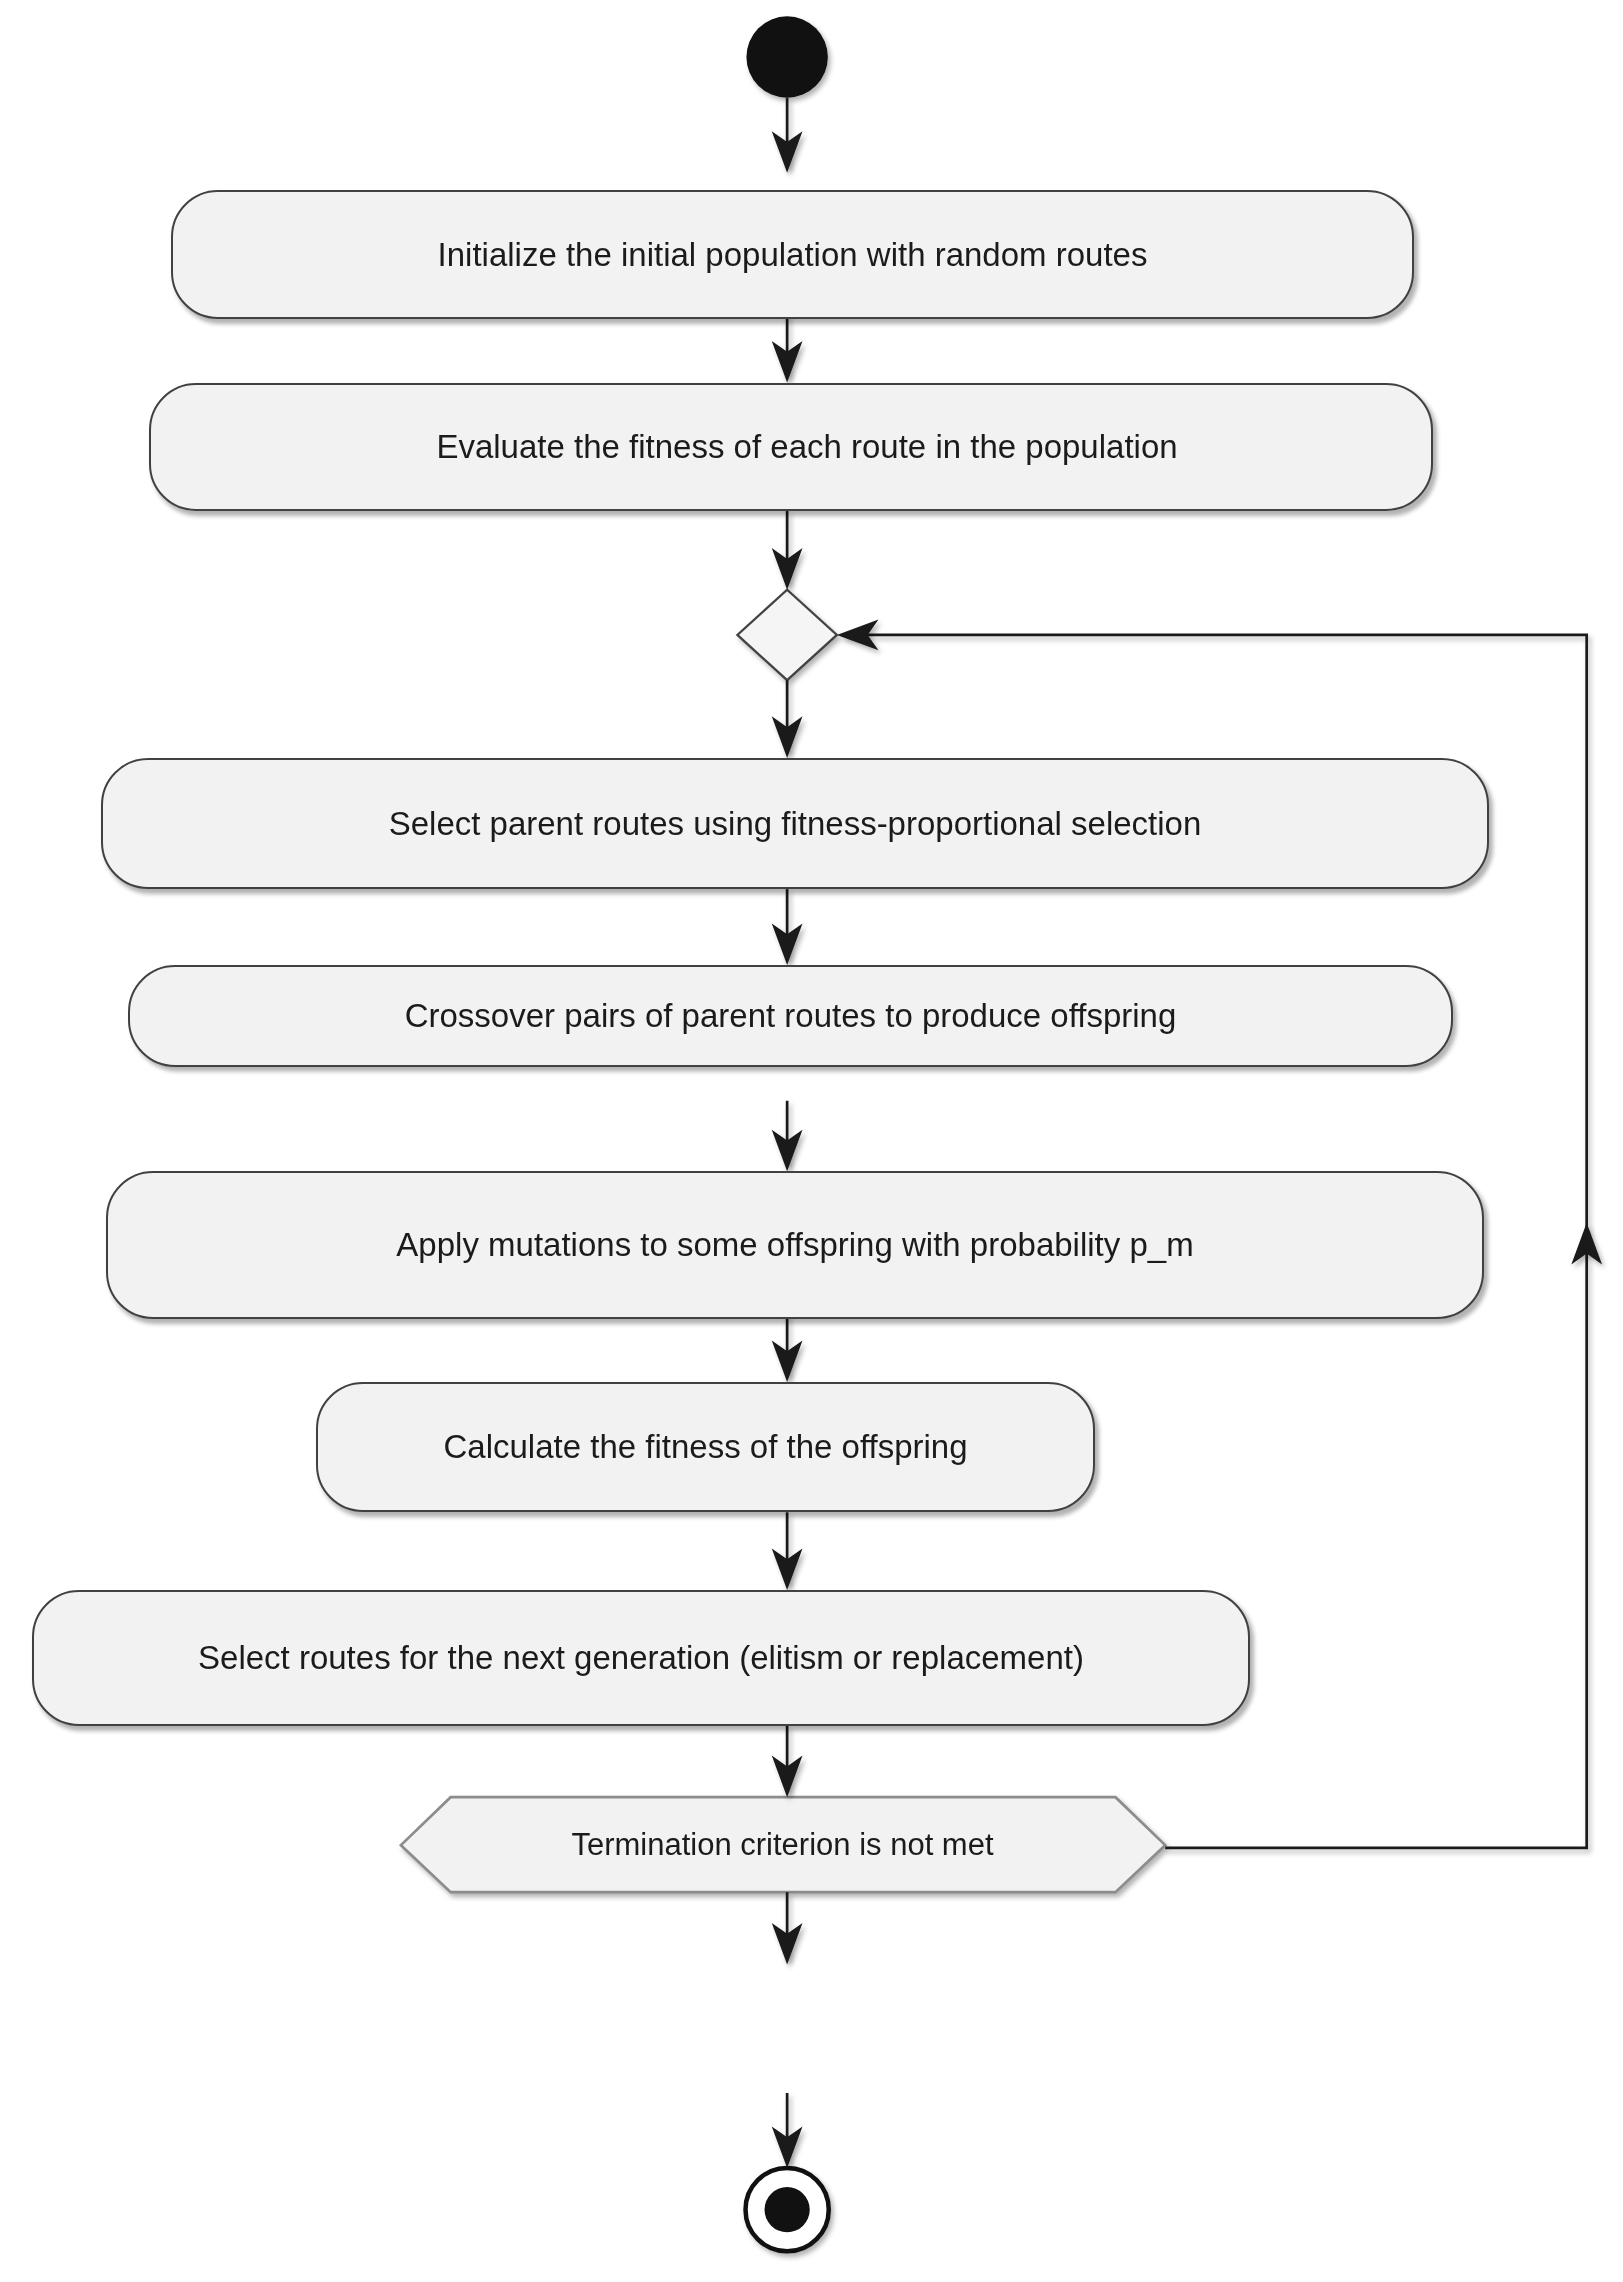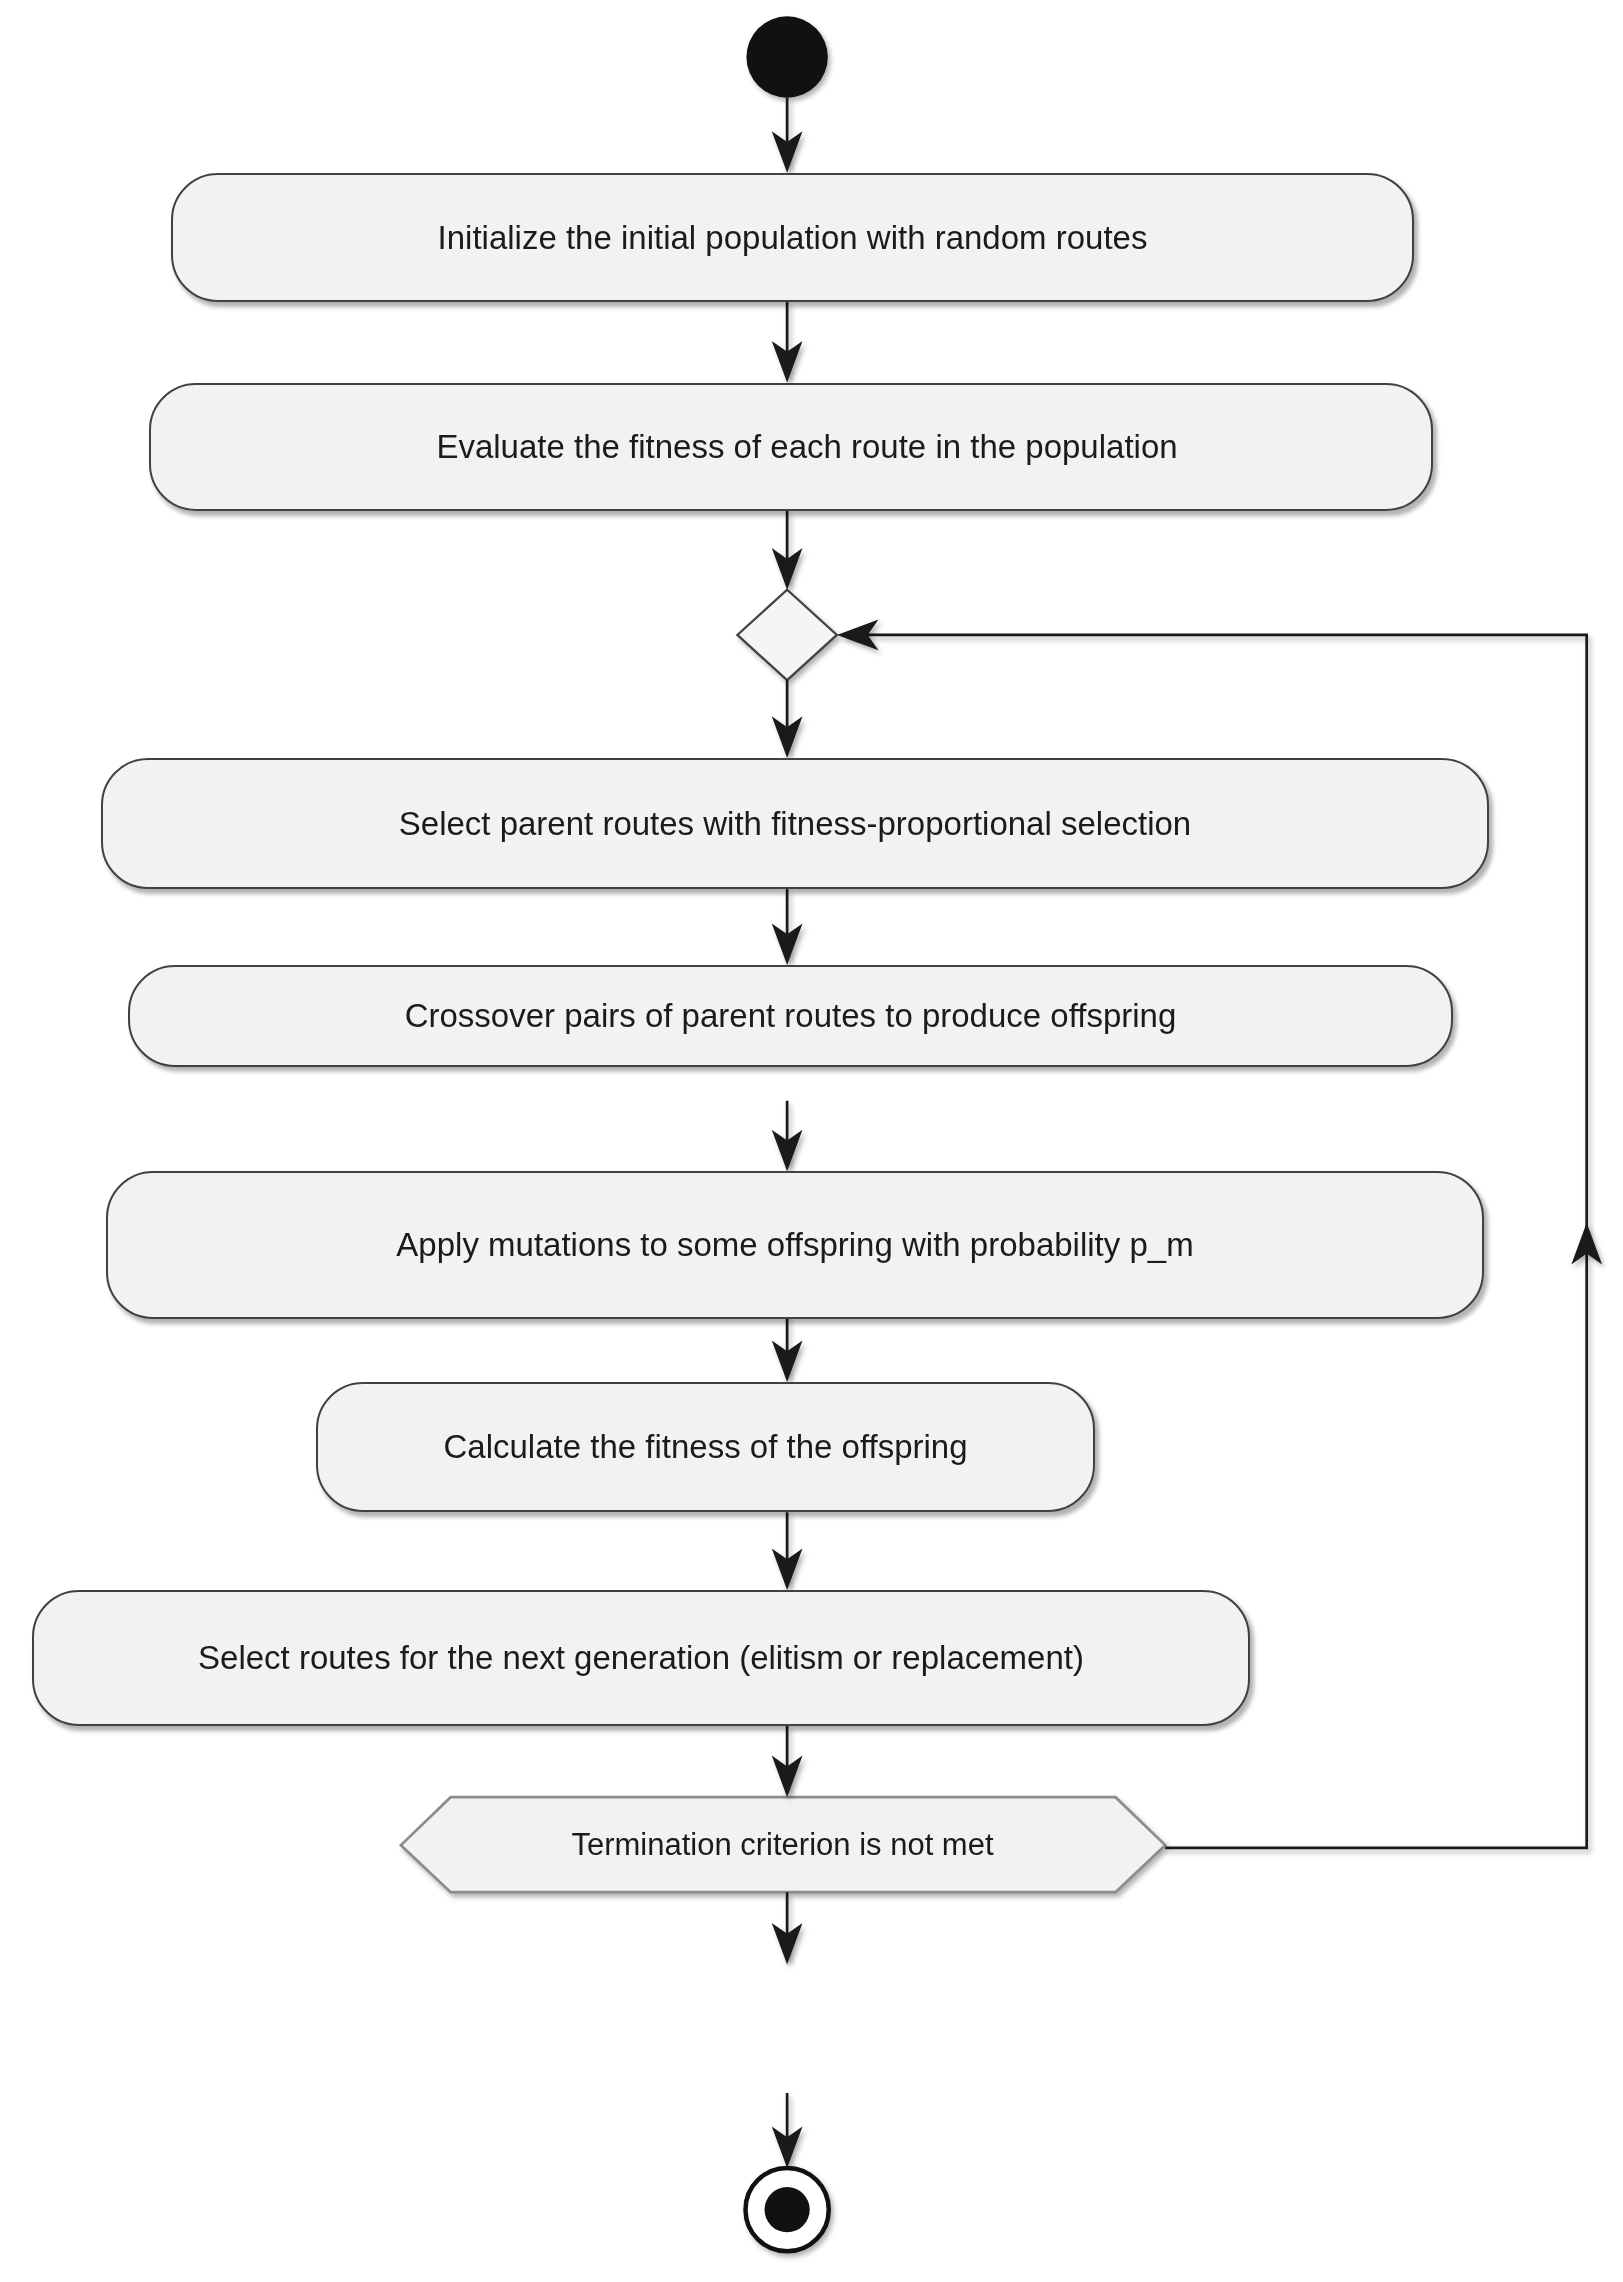--- a/index.html
+++ b/index.html
@@ -97,25 +97,25 @@
       <path d="M870,1528 l-17,-46 l17,12 l17,-12 z"></path>
       <path d="M870,1758 l-17,-46 l17,12 l17,-12 z"></path>
       <path d="M870,1987 l-17,-46 l17,12 l17,-12 z"></path>
       <path d="M870,2172 l-17,-46 l17,12 l17,-12 z"></path>
       <path d="M870,2397 l-17,-46 l17,12 l17,-12 z"></path>
       <path d="M925,702  l46,-17 l-12,17 l12,17 z"></path>
       <path d="M1754,1352 l-17,46 l17,-12 l17,12 z"></path>
     </g>
   </svg>
 
-  <div class="activity" style="left:171px; top:173px; width:1243px; height:129px;">Initialize the initial population with random routes</div>
+  <div class="activity" style="left:171px; top:190px; width:1243px; height:129px;">Initialize the initial population with random routes</div>
 
   <div class="activity" style="left:149px; top:383px; width:1284px; height:128px;padding-left:32px;">Evaluate the fitness of each route in the population</div>
 
-  <div class="activity" style="left:101px; top:758px; width:1388px; height:131px;">Select parent routes with fitness-proportional selection</div>
+  <div class="activity" style="left:101px; top:758px; width:1388px; height:131px;">Select parent routes using fitness-proportional selection</div>
 
   <div class="activity" style="left:128px; top:965px; width:1325px; height:102px;">Crossover pairs of parent routes to produce offspring</div>
 
   <div class="activity" style="left:106px; top:1171px; width:1378px; height:148px;">Apply mutations to some offspring with probability p_m</div>
 
   <div class="activity" style="left:316px; top:1382px; width:779px; height:130px;">Calculate the fitness of the offspring</div>
 
   <div class="activity" style="left:32px; top:1590px; width:1218px; height:136px;">Select routes for the next generation (elitism or replacement)</div>
 
   <div class="hex-label">Termination criterion is not met</div>

